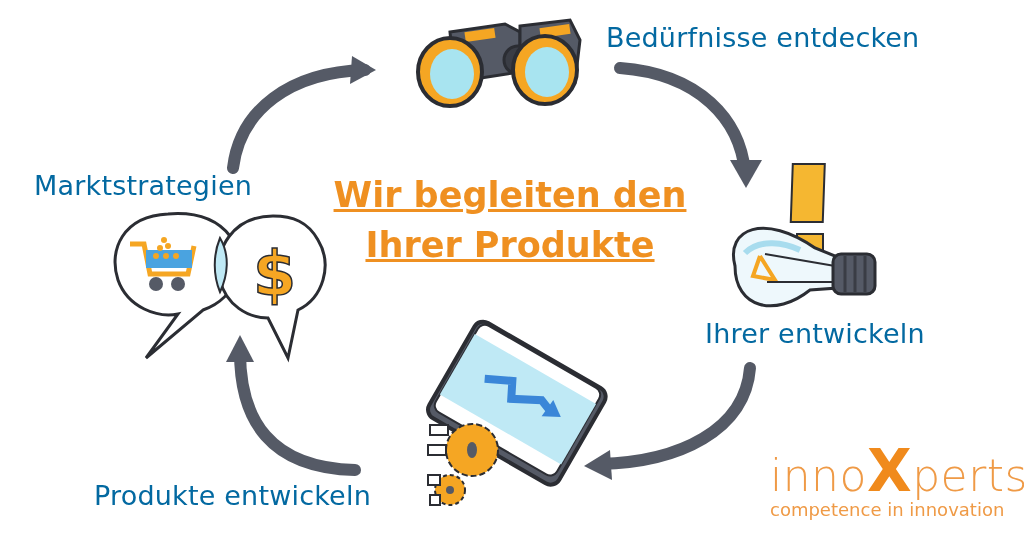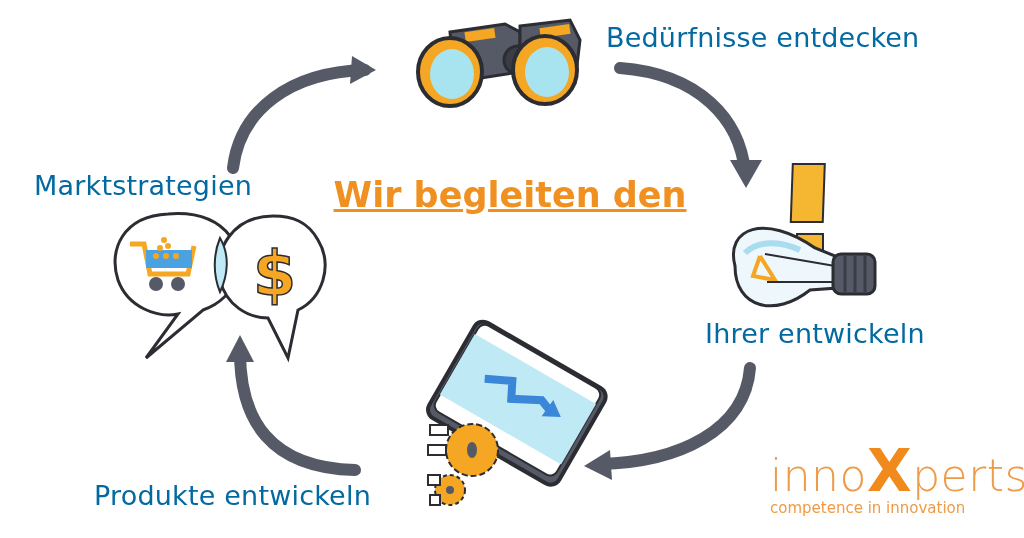--- a/index.html
+++ b/index.html
@@ -14,21 +14,21 @@
   }
   .center-title {
     position: absolute; left: 300px; top: 170px; width: 420px;
     text-align: center; color: #ef9021; font-weight: bold;
     font-size: 35px; line-height: 50px;
   }
   .center-title div { white-space: nowrap; text-decoration: underline; }
   .logo { position: absolute; left: 770px; top: 446px; width: 250px; color: #ef9a46; }
   .logo-main { font-size: 44px; letter-spacing: 0.5px; line-height: 50px; white-space: nowrap; font-weight: 300; }
   .logo-main .x { font-size: 58px; font-weight: bold; color: #f08a1c; }
-  .logo-sub { font-size: 15px; margin-top: -2px; white-space: nowrap; }
+  .logo-sub { font-size: 18px; margin-top: -2px; white-space: nowrap; }
   svg { position: absolute; overflow: visible; }
 </style>
 </head>
 <body>
 
 <svg width="1024" height="538" style="left:0;top:0">
   <path d="M233 168 C 240 110, 290 72, 365 70" stroke="#555a66" stroke-width="12" fill="none" stroke-linecap="round"></path>
   <path d="M352 56 L376 70 L350 84 Z" fill="#555a66"></path>
 </svg>
 <svg width="1024" height="538" style="left:0;top:0">
@@ -104,18 +104,19 @@
       <circle cx="68" cy="46" r="3" fill="#f5a623"></circle>
     <circle cx="48" cy="74" r="7" fill="#555a66"></circle>
       <circle cx="70" cy="74" r="7" fill="#555a66"></circle>
   </g>
   <text x="145" y="85" font-size="62" font-weight="bold" fill="#f5a623" stroke="#2b2d33" stroke-width="1.5" font-family="DejaVu Sans, sans-serif">$</text>
 </svg>
 <div class="stage-label" style="left:34px;top:170px">Marktstrategien</div>
 
 <div class="center-title">
   <div>Wir begleiten den</div>
+  <div>Ihrer Produkte</div>
 </div>
 
 <div class="logo">
   <div class="logo-main"><span>inno</span><span class="x">X</span><span>perts</span></div>
   <div class="logo-sub">competence in innovation</div>
 </div>
 
 </body></html>

